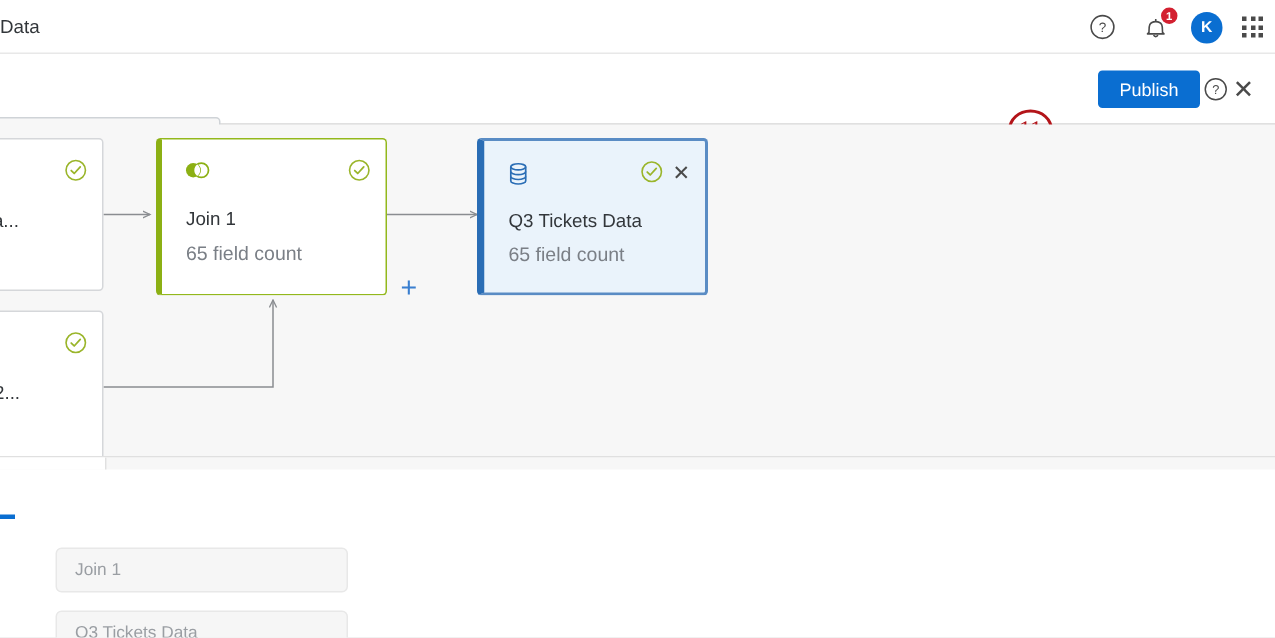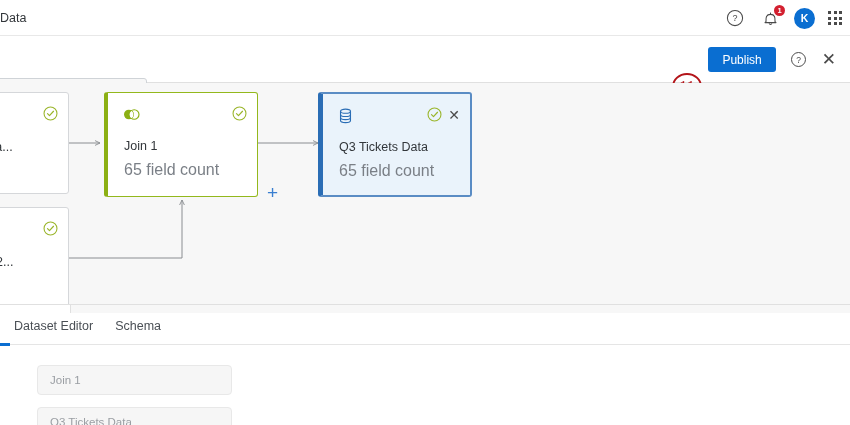--- a/index.html
+++ b/index.html
@@ -51,21 +51,21 @@
     background: #ffffff; border-bottom: 1px solid #e0e0e0;
   }
   .title-input {
     position: absolute; left: -30px; top: 42px; width: 177px; height: 27px;
     background: #f7f7f7; border: 1px solid #cfd3d7; border-radius: 3px;
     font-size: 15px; color: #32363a; padding: 0 8px;
     font-family: "Liberation Sans", sans-serif; outline: none;
   }
   .sh-actions {
     position: absolute; right: 14px; top: 0; height: 47px;
-    display: flex; align-items: center; gap: 12px;
+    display: flex; align-items: center; 
   }
   .annot-11 {
     position: absolute; left: 672px; top: 37px;
     width: 30px; height: 27px;
     border: 2.2px solid #b31419; border-radius: 50%;
     color: #b31419; font-size: 16px; font-weight: 500;
     display: flex; align-items: center; justify-content: center;
     font-family: "Liberation Serif", serif;
   }
   .publish-btn {
@@ -92,21 +92,21 @@
                 background: #eaf3fb; }
   .node-icon { position: absolute; left: 15px; top: 14px; }
   .node-badges { position: absolute; right: 10px; top: 13px;
     display: flex; align-items: center; gap: 6px; }
   .node-title {
     position: absolute; left: 16px; top: 46px;
     font-size: 12.5px; color: #32363a; white-space: nowrap;
   }
   .node-sub {
     position: absolute; left: 16px; top: 68px;
-    font-size: 16px; color: #7a7f86; white-space: nowrap;
+    font-size: 13px; color: #7a7f86; white-space: nowrap;
   }
   .node-x { font-size: 14px; color: #4a4a4a; cursor: pointer; line-height: 1;
     font-weight: 300; }
   .plus-btn {
     position: absolute; left: 267px; top: 100px;
     font-size: 19px; color: #3a7fd0; cursor: pointer;
     line-height: 1; font-weight: 300;
   }
 
   
@@ -276,24 +276,20 @@
       <div class="node-title">Q3 Tickets Data</div>
       <div class="node-sub">65 field count</div>
     </div>
 
     <div class="plus-btn">+</div>
   </div>
 
   <div class="bottom">
     <div class="tab-ghost"></div>
 
-    <div class="tabstrip">
-      <div class="tab">Dataset Editor</div>
-      <div class="tab">Schema</div>
-    </div>
     <div class="tab-accent"></div>
 
     <div class="panel-body">
       <div class="list-item" style="top:16px;">Join 1</div>
       <div class="list-item" style="top:58px;">Q3 Tickets Data</div>
     </div>
   </div>
 
 </div>
 

